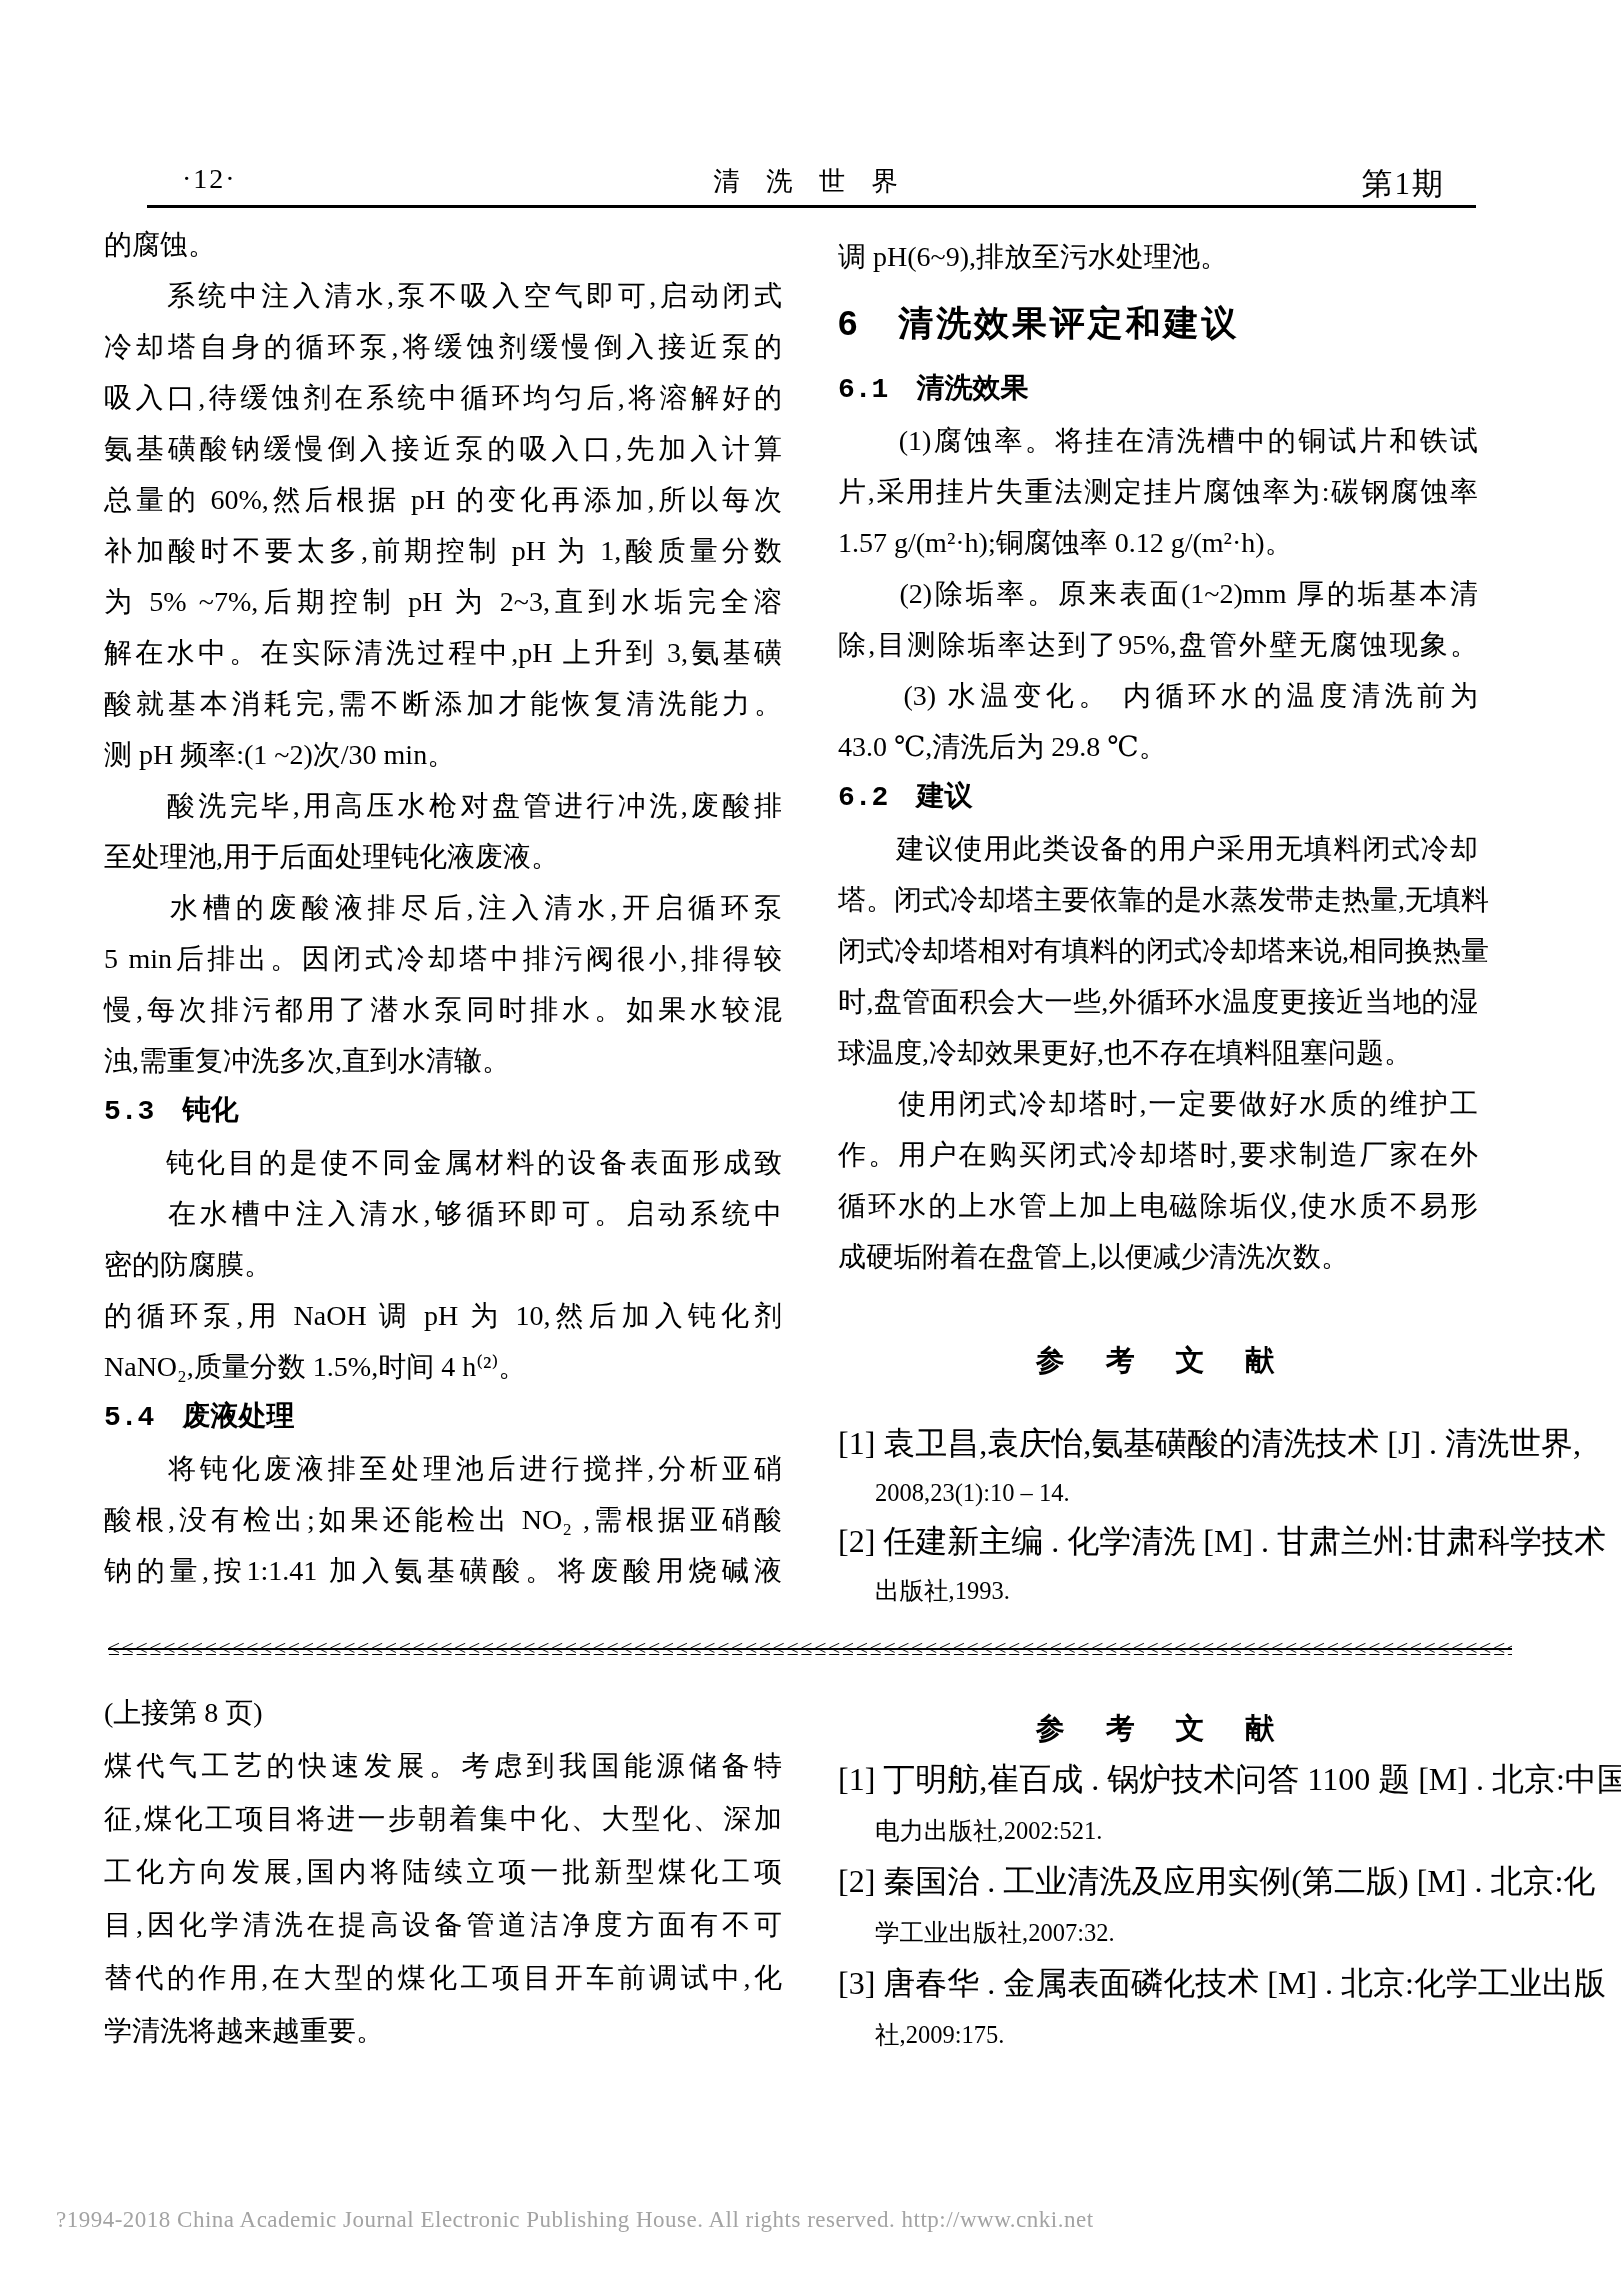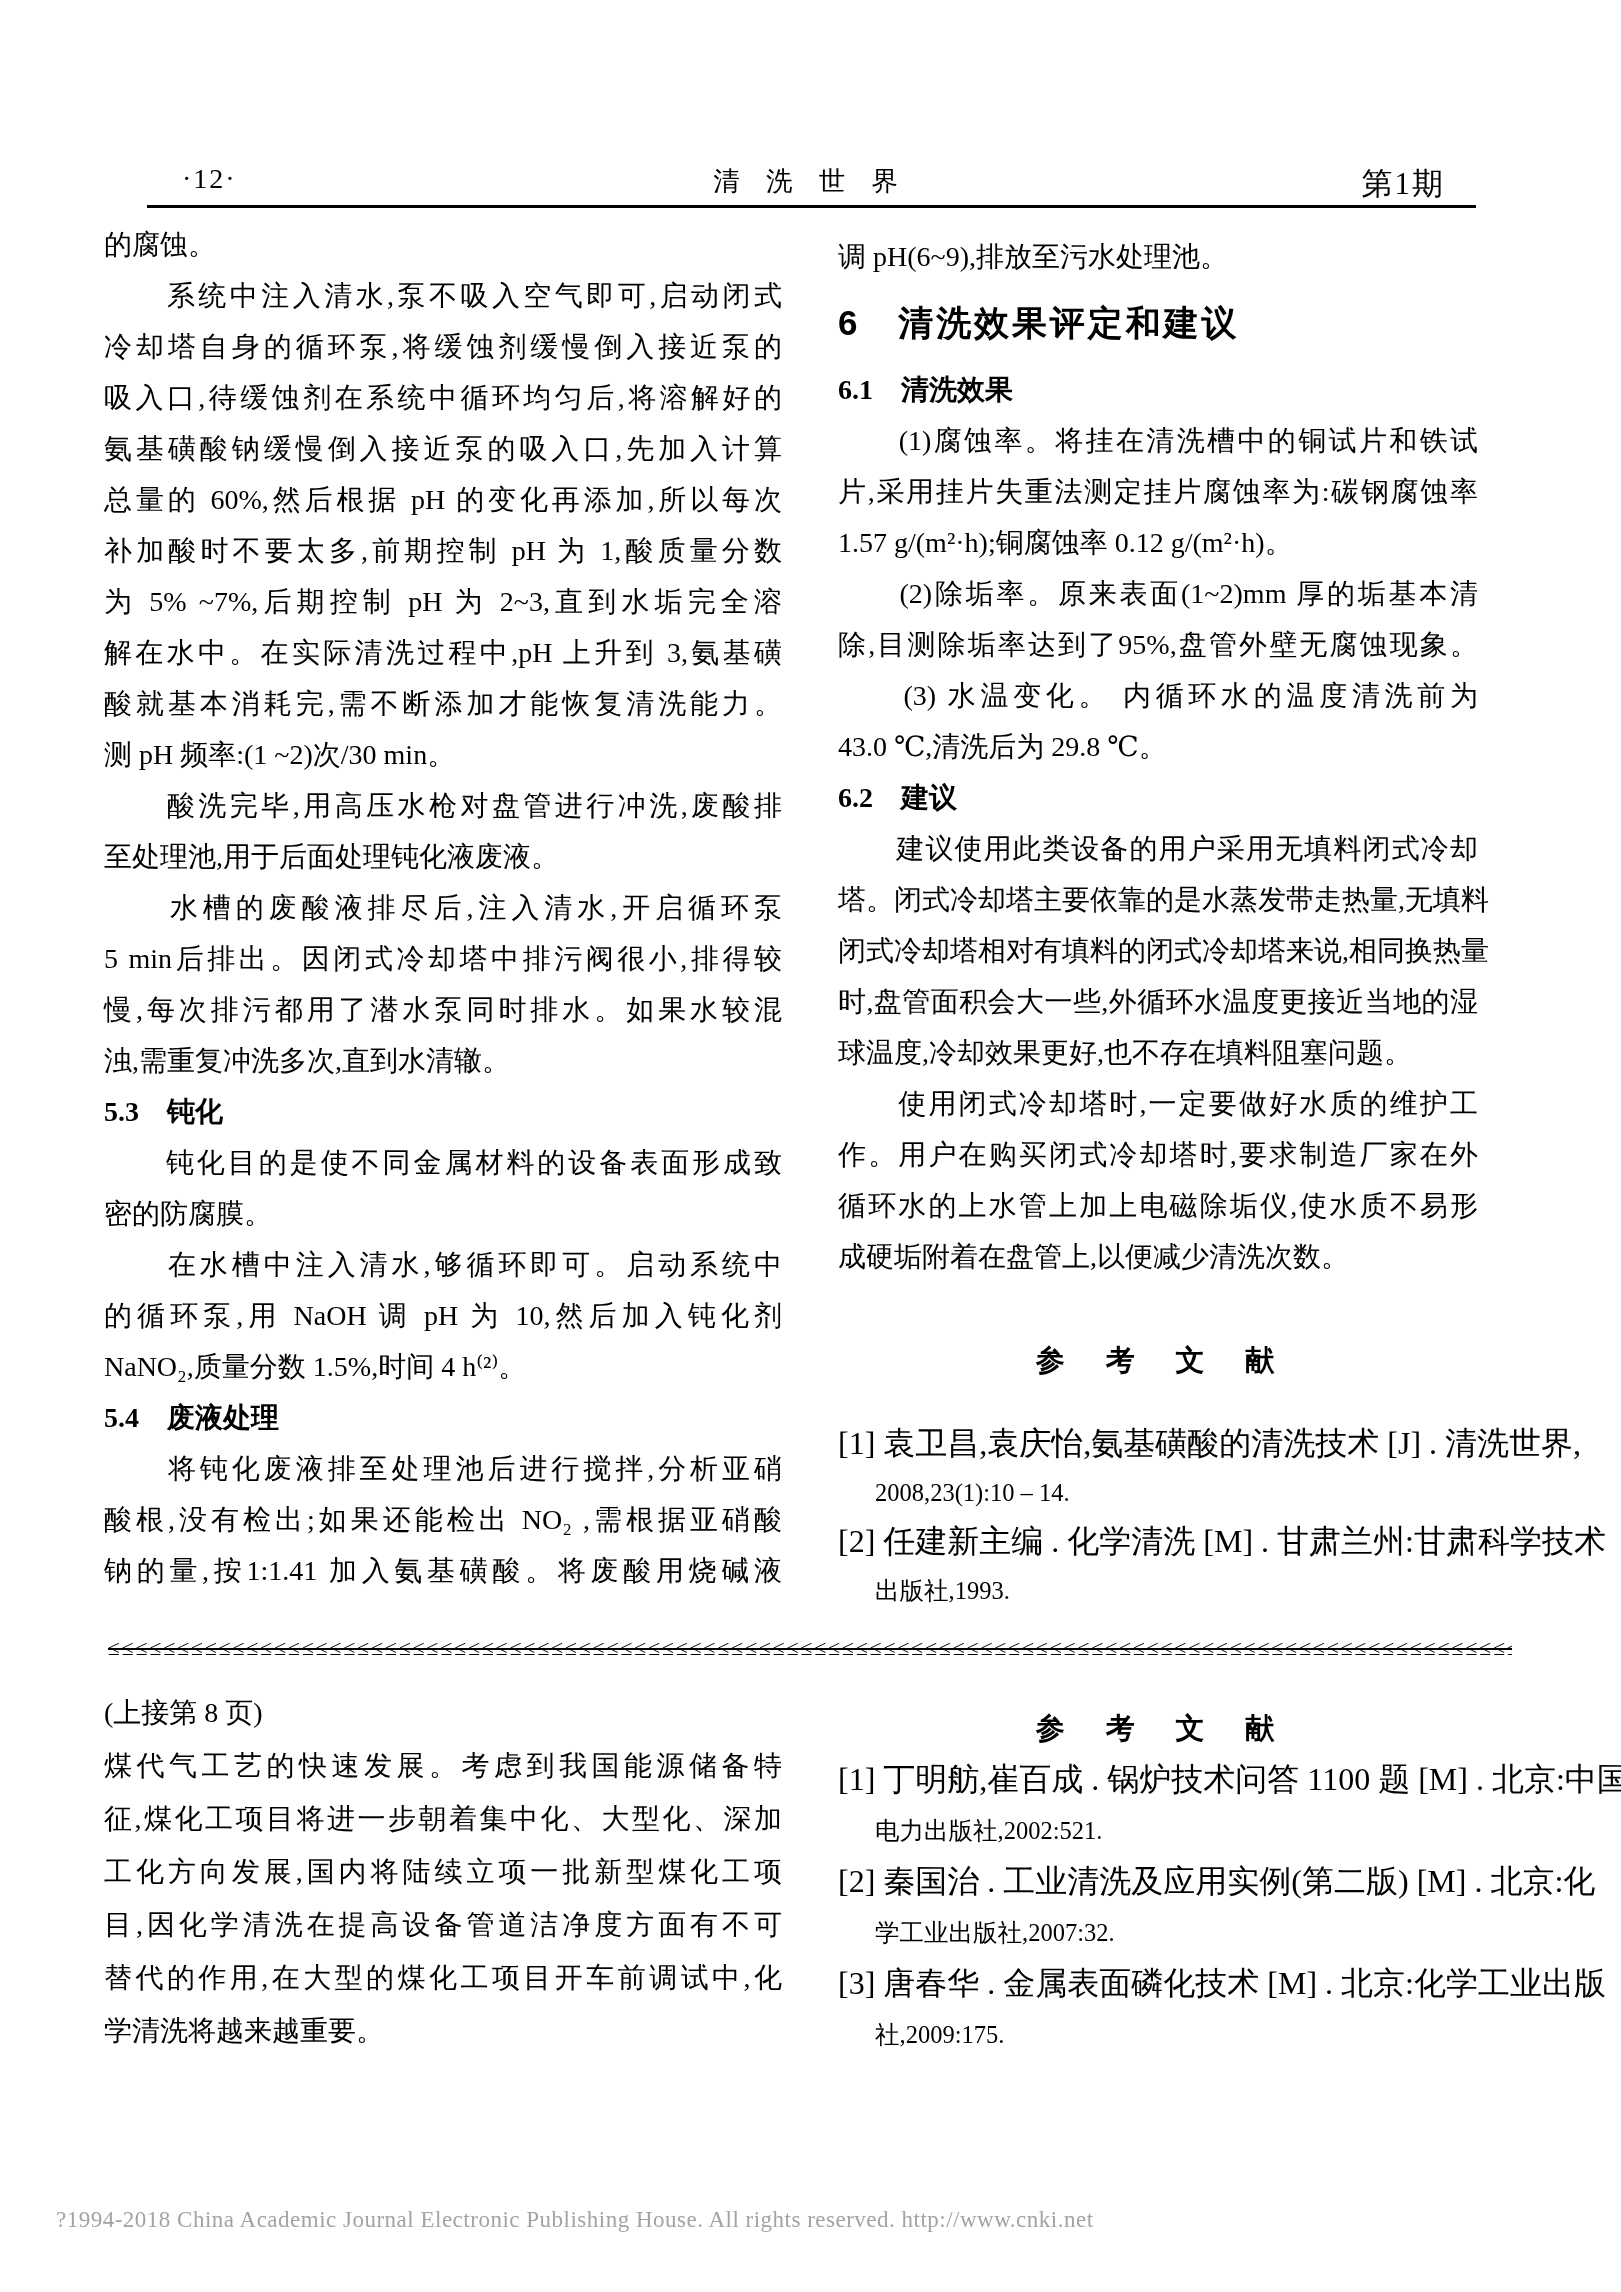--- a/index.html
+++ b/index.html
@@ -29,21 +29,21 @@
     text-align:justify;text-align-last:justify;
     overflow:visible;white-space:nowrap;
   }
   .t-pl{text-align-last:left;}
   .t-h1{
     font-family:"Liberation Sans","DejaVu Sans",sans-serif;
     font-weight:bold;font-size:35px;height:82px;line-height:82px;
     text-align-last:left;letter-spacing:2.9px;
   }
   .t-h2{
-    font-family:Liberation Serif, serif;
+    font-family:Liberation Mono, monospace;
     font-weight:bold;font-size:28px;text-align-last:left;
   }
   .t-refh{
     font-weight:bold;font-size:29px;height:137px;line-height:157px;
     text-align:center;text-align-last:center;letter-spacing:5.9px;
   }
   .t-refh2{
     font-weight:bold;font-size:29px;height:51px;line-height:51px;
     text-align:center;text-align-last:center;letter-spacing:5.9px;
   }
@@ -86,22 +86,22 @@
       <div class="ln t-p">酸就基本消耗完,需不断添加才能恢复清洗能力。</div>
       <div class="ln t-pl">测 pH 频率:(1 ~2)次/30 min。</div>
       <div class="ln t-p">　　酸洗完毕,用高压水枪对盘管进行冲洗,废酸排</div>
       <div class="ln t-pl">至处理池,用于后面处理钝化液废液。</div>
       <div class="ln t-p">　　水槽的废酸液排尽后,注入清水,开启循环泵</div>
       <div class="ln t-p">5 min后排出。因闭式冷却塔中排污阀很小,排得较</div>
       <div class="ln t-p">慢,每次排污都用了潜水泵同时排水。如果水较混</div>
       <div class="ln t-pl">浊,需重复冲洗多次,直到水清辙。</div>
       <div class="ln t-h2">5.3　钝化</div>
       <div class="ln t-p">　　钝化目的是使不同金属材料的设备表面形成致</div>
+      <div class="ln t-p">　　在水槽中注入清水,够循环即可。启动系统中</div>
       <div class="ln t-pl">密的防腐膜。</div>
-      <div class="ln t-p">　　在水槽中注入清水,够循环即可。启动系统中</div>
       <div class="ln t-p">的循环泵,用 NaOH 调 pH 为 10,然后加入钝化剂</div>
       <div class="ln t-pl">NaNO₂,质量分数 1.5%,时间 4 h⁽²⁾。</div>
       <div class="ln t-h2">5.4　废液处理</div>
       <div class="ln t-p">　　将钝化废液排至处理池后进行搅拌,分析亚硝</div>
       <div class="ln t-p">酸根,没有检出;如果还能检出 NO₂ ,需根据亚硝酸</div>
       <div class="ln t-p">钠的量,按1:1.41 加入氨基磺酸。将废酸用烧碱液</div>
     </div>
 
   <div class="col col-right-top">
       <div class="ln t-pl">调 pH(6~9),排放至污水处理池。</div>

